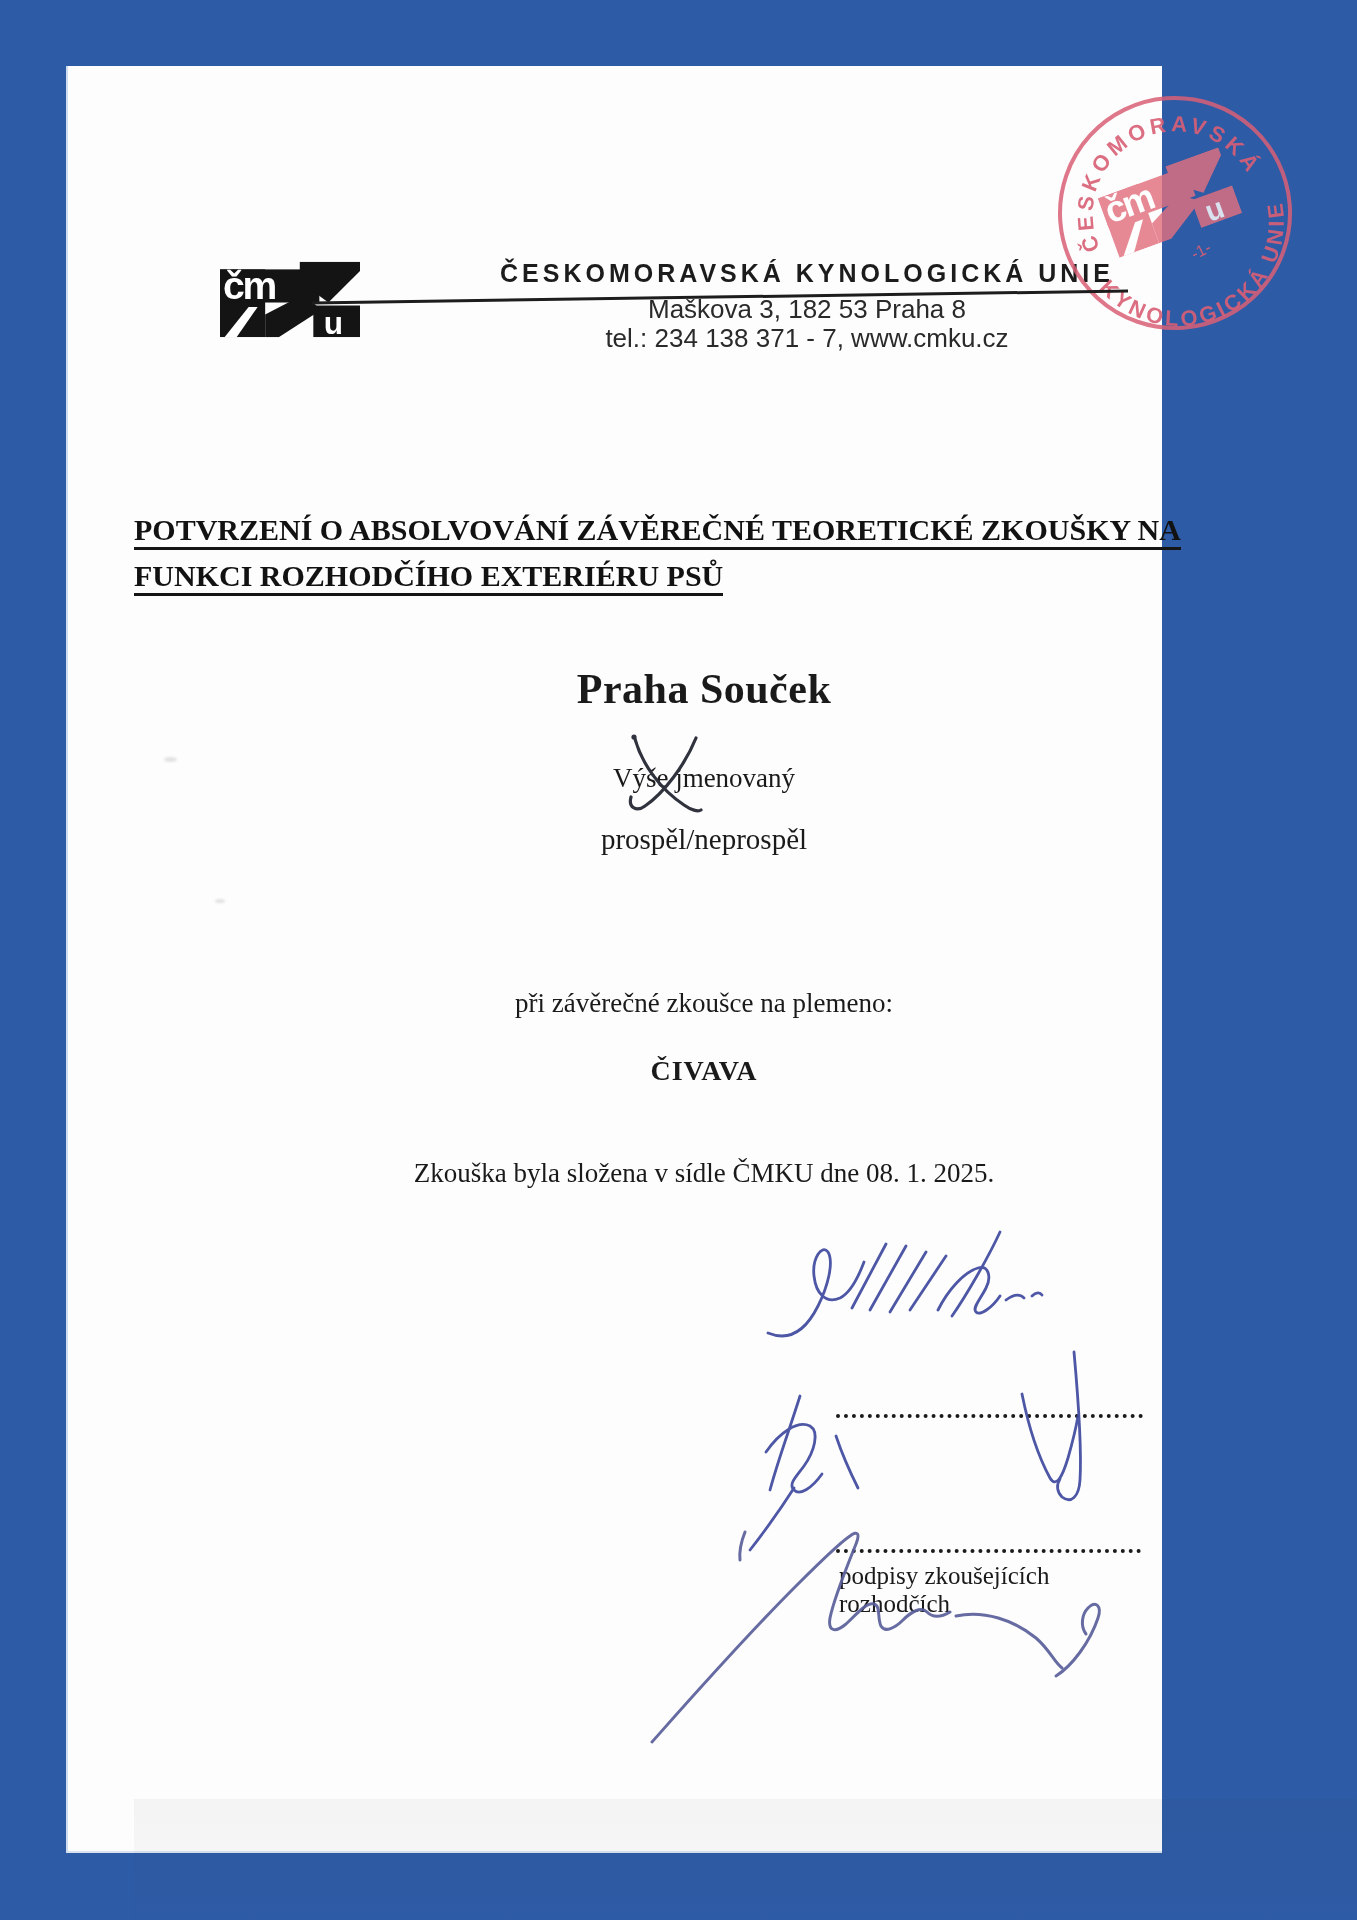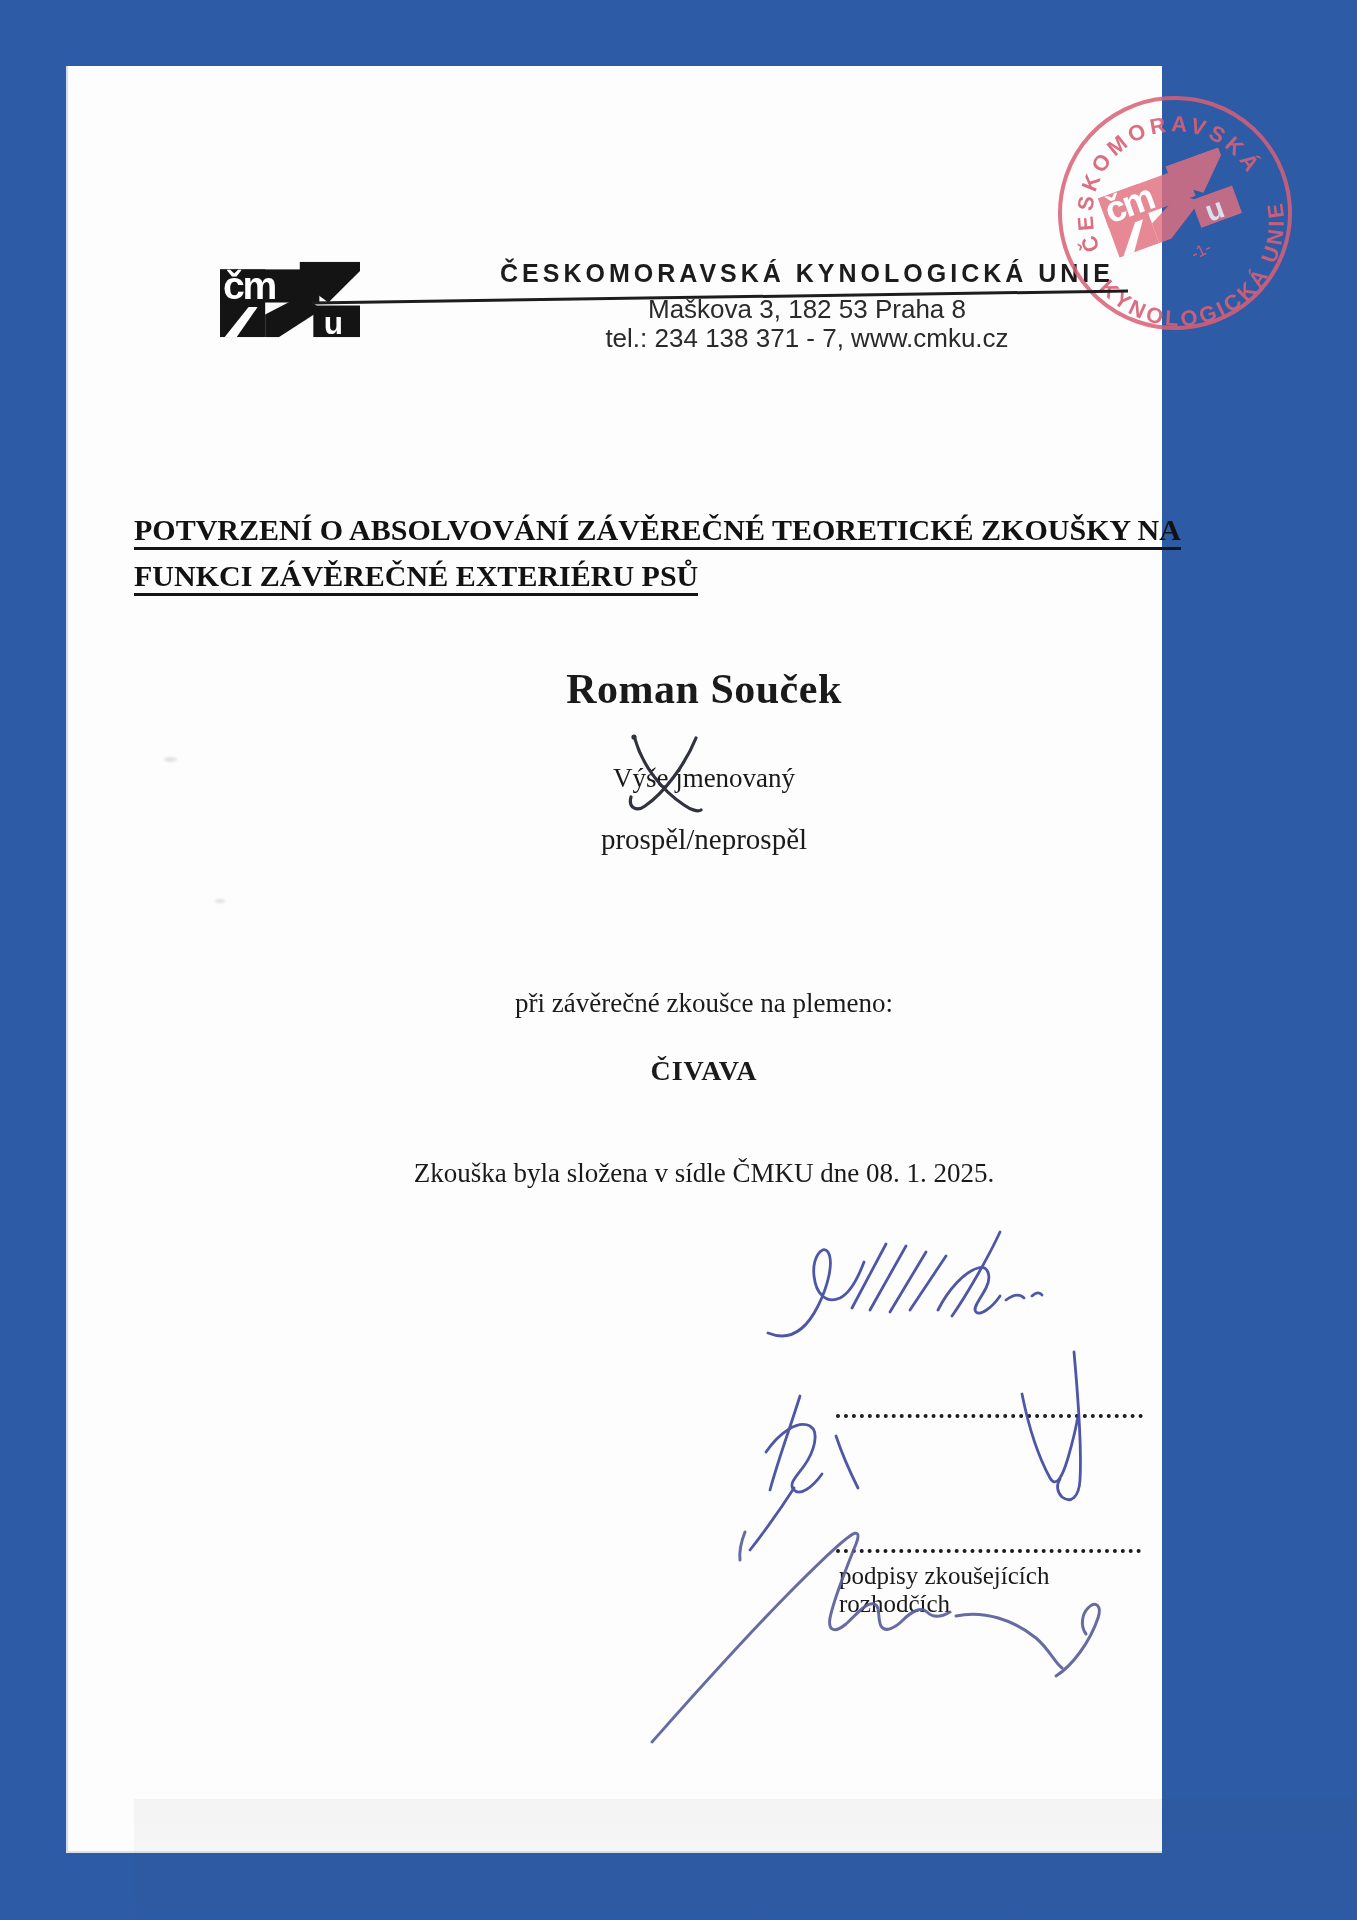--- a/index.html
+++ b/index.html
@@ -85,24 +85,24 @@
     </svg>
 
     <div class="head-block">
       <div class="head-org">ČESKOMORAVSKÁ KYNOLOGICKÁ UNIE</div>
       <div class="head-addr">Maškova 3, 182 53 Praha 8</div>
       <div class="head-tel">tel.: 234 138 371 - 7, www.cmku.cz</div>
     </div>
 
     <div class="title-block">
       <div><span class="u">POTVRZENÍ O ABSOLVOVÁNÍ ZÁVĚREČNÉ TEORETICKÉ ZKOUŠKY NA</span></div>
-      <div><span class="u">FUNKCI ZÁVĚREČNÉ EXTERIÉRU PSŮ</span></div>
+      <div><span class="u">FUNKCI ROZHODČÍHO EXTERIÉRU PSŮ</span></div>
     </div>
 
-    <div class="tx name">Roman Souček</div>
+    <div class="tx name">Praha Souček</div>
     <div class="tx above">Výše jmenovaný</div>
     <div class="tx result">prospěl/neprospěl</div>
     <div class="tx breed">ČIVAVA</div>
     <div class="tx intro">při závěrečné zkoušce na plemeno:</div>
     <div class="tx statement">Zkouška byla složena v sídle ČMKU dne 08. 1. 2025.</div>
 
     <div class="dotline dot1"></div>
     <div class="dotline dot2"></div>
     <div class="sig-caption">podpisy zkoušejících rozhodčích</div>
 

